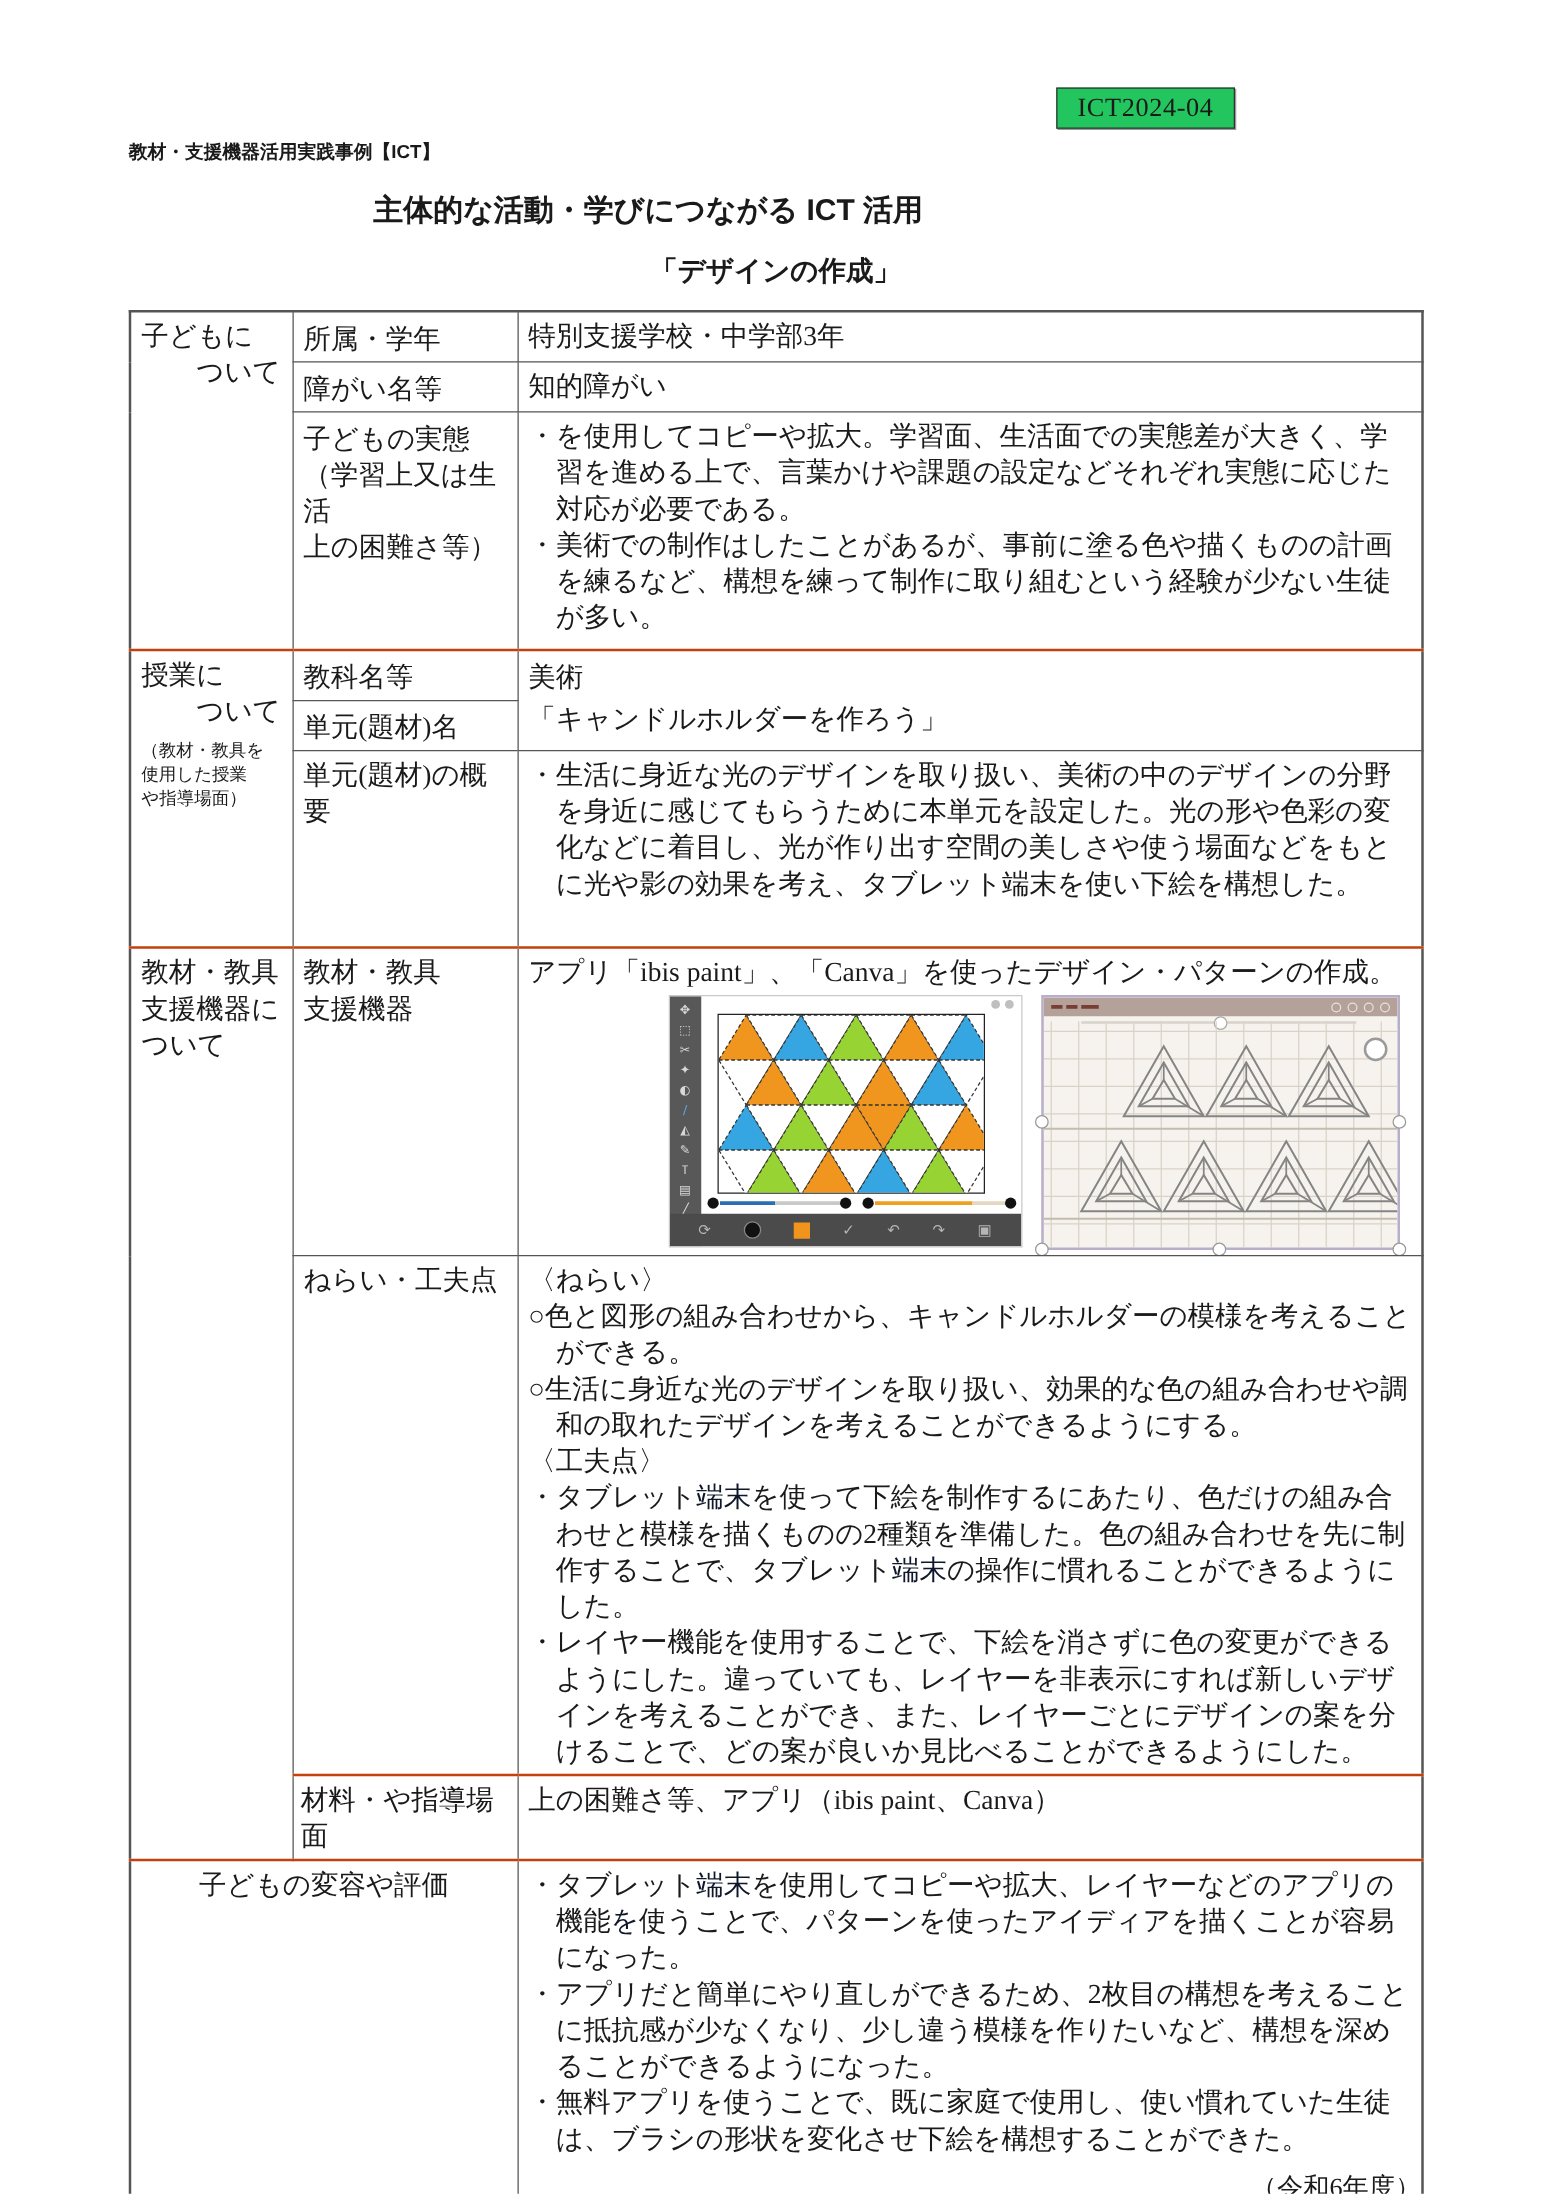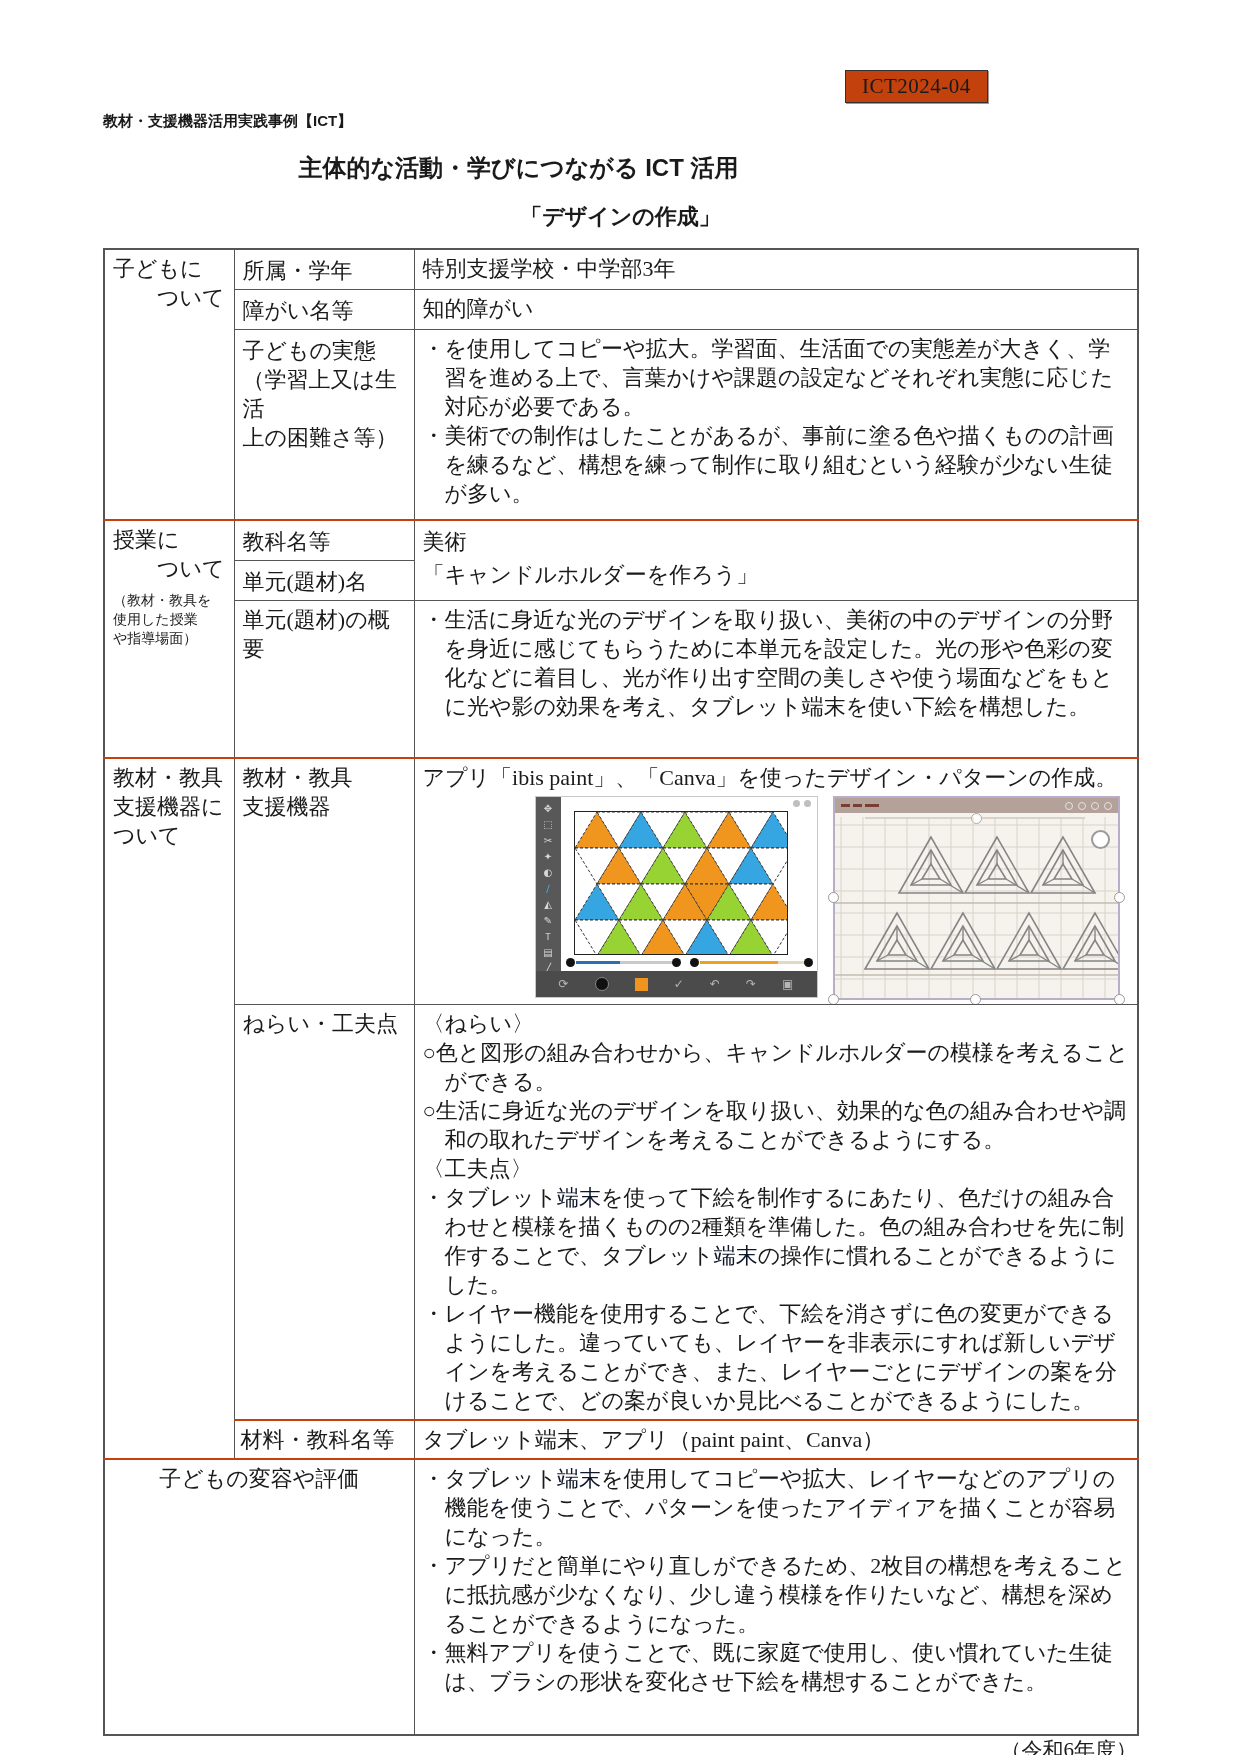--- a/index.html
+++ b/index.html
@@ -6,21 +6,21 @@
   body{
     width:1241px;min-height:1755px;position:relative;
     font-family:"Liberation Serif","DejaVu Serif",serif;
     color:#1a1a1a;
   }
   .red{color:#0f172a;}
   
   .refbox{
     position:absolute;left:845px;top:70px;
     border:1px solid #333;box-shadow:1px 1px 0 #999;
-    padding:3px 16px;font-size:21px;letter-spacing:.5px;background:#c2410c;
+    padding:3px 16px;font-size:21px;letter-spacing:.5px;background:#22c55e;
   }
   .category{
     position:absolute;left:103px;top:112px;
     font-family:"Liberation Sans","DejaVu Sans",sans-serif;
     font-weight:bold;font-size:15px;
   }
   .title{
     position:absolute;left:0;top:152px;width:1037px;text-align:center;
     font-family:"Liberation Sans","DejaVu Sans",sans-serif;
     font-weight:bold;font-size:24px;
@@ -363,22 +363,22 @@
     <td>
       <div>〈ねらい〉</div>
       <div class="bullet">○色と図形の組み合わせから、キャンドルホルダーの模様を考えることができる。</div>
       <div class="bullet">○生活に身近な光のデザインを取り扱い、効果的な色の組み合わせや調和の取れたデザインを考えることができるようにする。</div>
       <div>〈工夫点〉</div>
       <div class="bullet"><span>・タブレット</span><span class="red">端末</span><span>を使って下絵を制作するにあたり、色だけの組み合わせと模様を描くものの2種類を準備した。色の組み合わせを先に制作することで、タブレット</span><span class="red">端末</span><span>の操作に慣れることができるようにした。</span></div>
       <div class="bullet">・レイヤー機能を使用することで、下絵を消さずに色の変更ができるようにした。違っていても、レイヤーを非表示にすれば新しいデザインを考えることができ、また、レイヤーごとにデザインの案を分けることで、どの案が良いか見比べることができるようにした。</div>
     </td>
   </tr>
   <tr class="secline" style="height:34px">
-    <td class="sublabel" style="padding-left:6px">材料・教科名等</td>
-    <td>タブレット端末、アプリ（paint paint、Canva）</td>
+    <td class="sublabel" style="padding-left:6px">材料・や指導場面</td>
+    <td>上の困難さ等、アプリ（ibis paint、Canva）</td>
   </tr>
 
   <tr class="secline" style="height:276px">
     <td class="seclabel" colspan="2" style="text-align:center">子どもの変容や評価</td>
     <td>
       <div class="bullet"><span>・タブレット</span><span class="red">端末</span><span>を使用してコピーや拡大、レイヤーなどのアプリの機能</span><span class="red">を</span><span>使うことで、パターンを使ったアイディアを描くことが容易になった。</span></div>
       <div class="bullet">・アプリだと簡単にやり直しができるため、2枚目の構想を考えることに抵抗感が少なくなり、少し違う模様を作りたいなど、構想を深めることができるようになった。</div>
       <div class="bullet">・無料アプリを使うことで、既に家庭で使用し、使い慣れていた生徒は、ブラシの形状を変化させ下絵を構想することができた。</div>
     </td>
   </tr>

